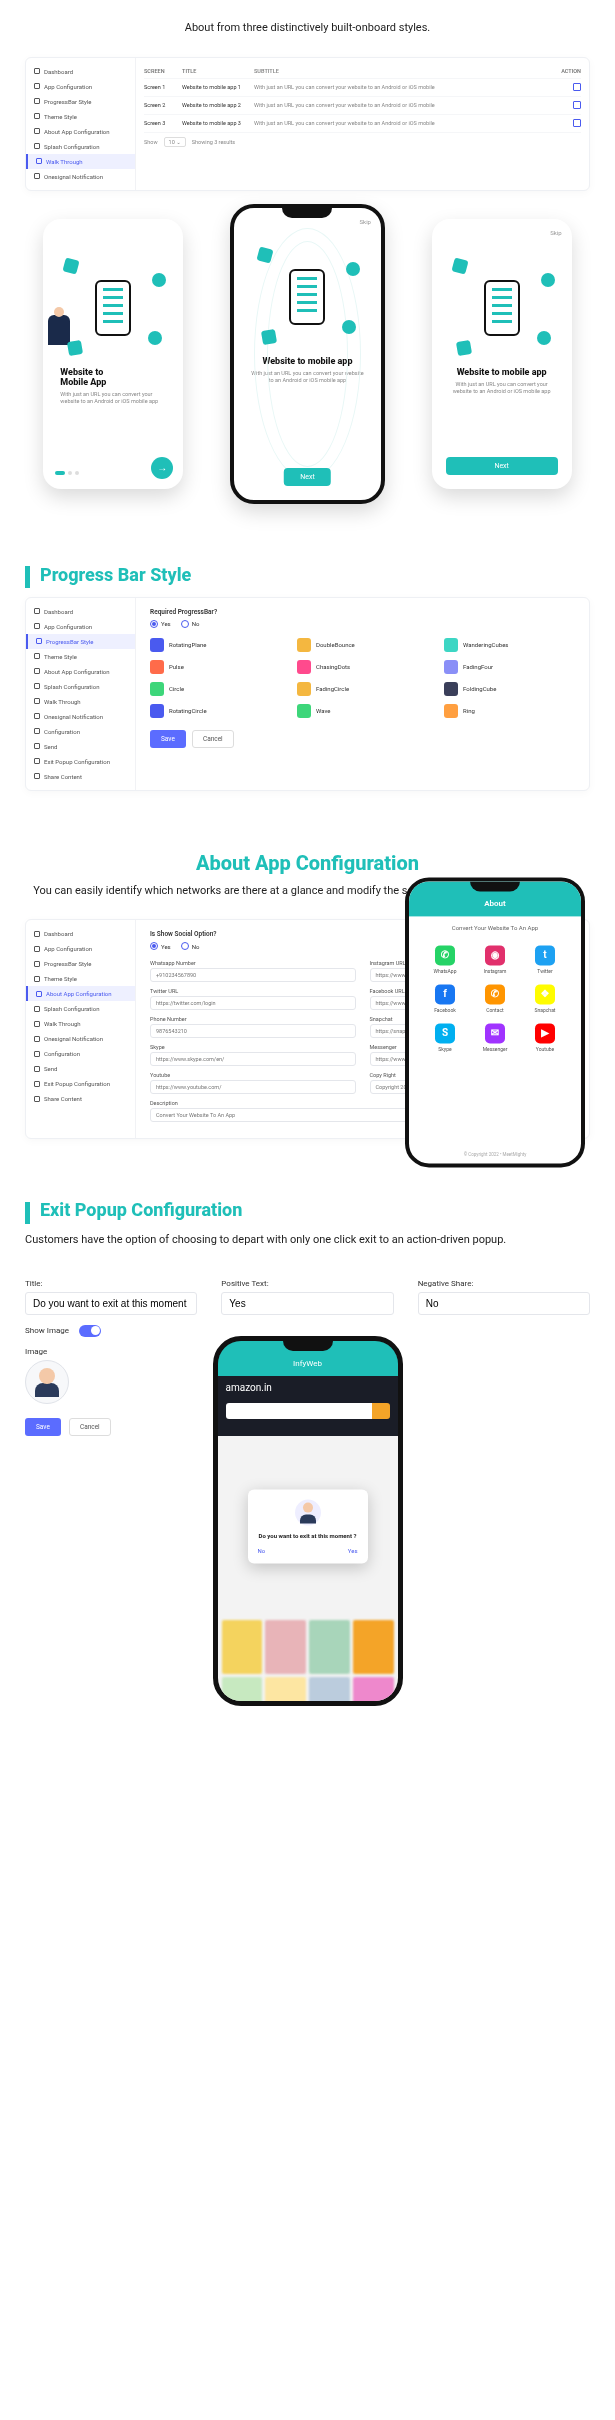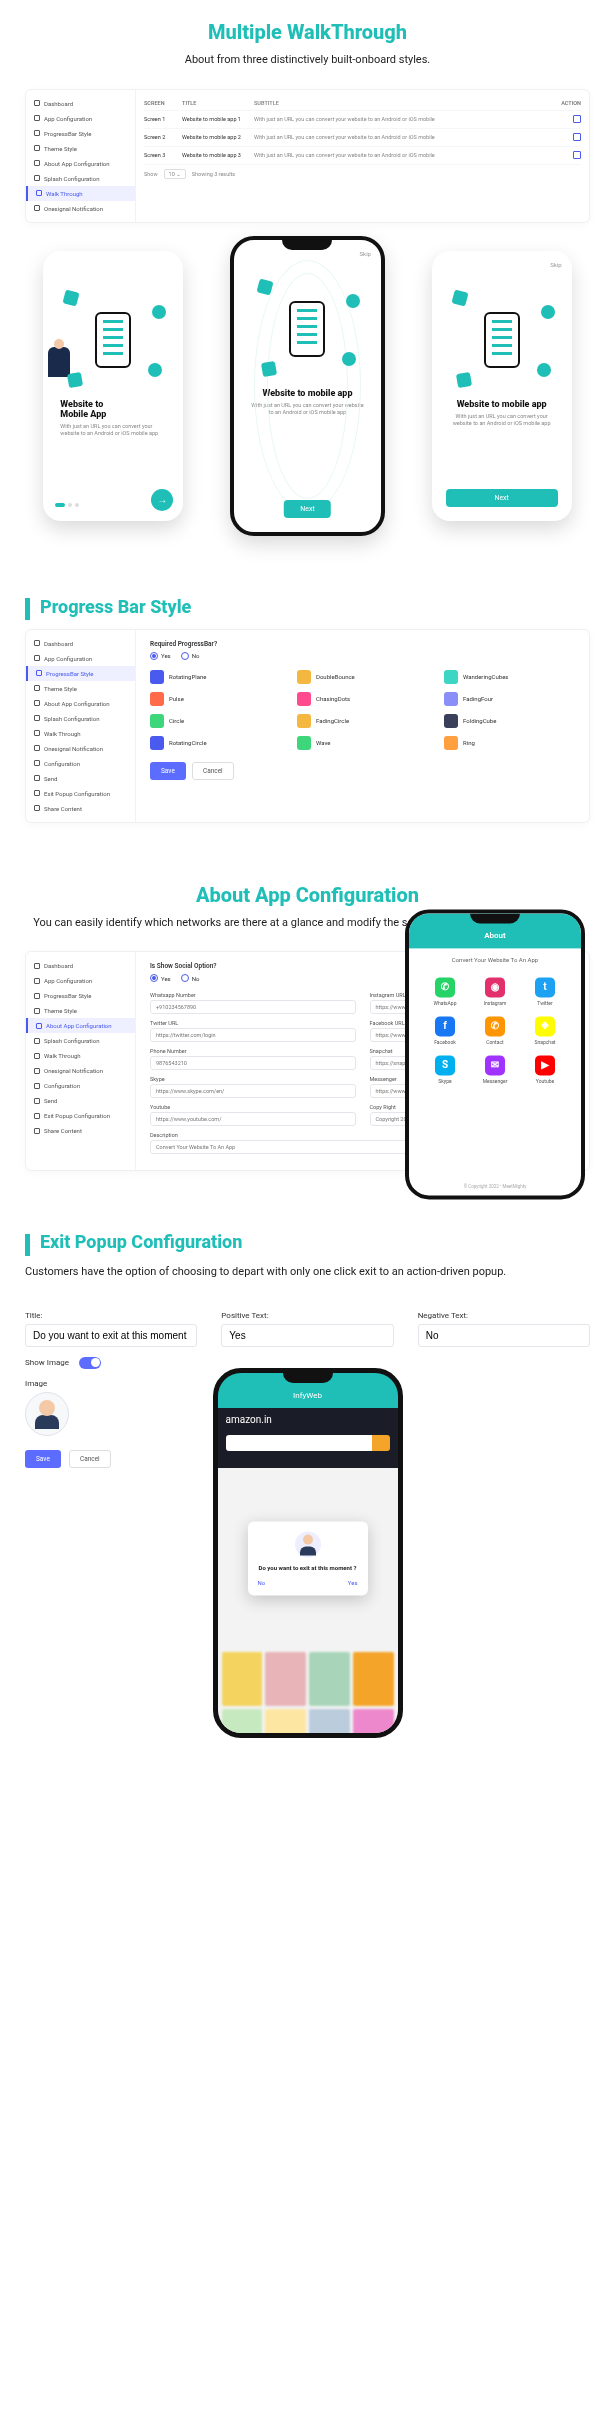--- a/index.html
+++ b/index.html
@@ -119,21 +119,20 @@
 .blur-tiles div:nth-child(4){background:#f4a428}
 .blur-tiles div:nth-child(5){background:#c7e9c0}
 .blur-tiles div:nth-child(6){background:#fde6a2}
 .blur-tiles div:nth-child(7){background:#bcd}
 .blur-tiles div:nth-child(8){background:#e8c}
 </style>
 </head>
 <body>
 
 <div class="section">
-  <div class="title-teal">Multiple WalkThrough</div>
   <div class="subtitle">About from three distinctively built-onboard styles.</div>
 
   <div class="panel">
     <div class="sidebar" id="sb1">
         <div class="side-item">
           <span class="side-icon"></span>
           <span>Dashboard</span>
         </div>
         <div class="side-item">
           <span class="side-icon"></span>
@@ -547,21 +546,21 @@
 <div class="exitrow">
   <div class="efld">
     <label>Title:</label>
     <input class="einp" value="Do you want to exit at this moment" style="">
   </div>
   <div class="efld">
     <label>Positive Text:</label>
     <input class="einp" value="Yes" style="">
   </div>
   <div class="efld">
-    <label>Negative Text:</label>
+    <label>Negative Share:</label>
     <input class="einp" value="No" style="">
   </div>
 </div>
 <div class="showimg">
   <span>Show Image</span>
   <span class="toggle"></span>
 </div>
 <div style="padding:0 25px;font-size:8px">Image</div>
 <div class="avatar"></div>
 <div class="exitbtns">

